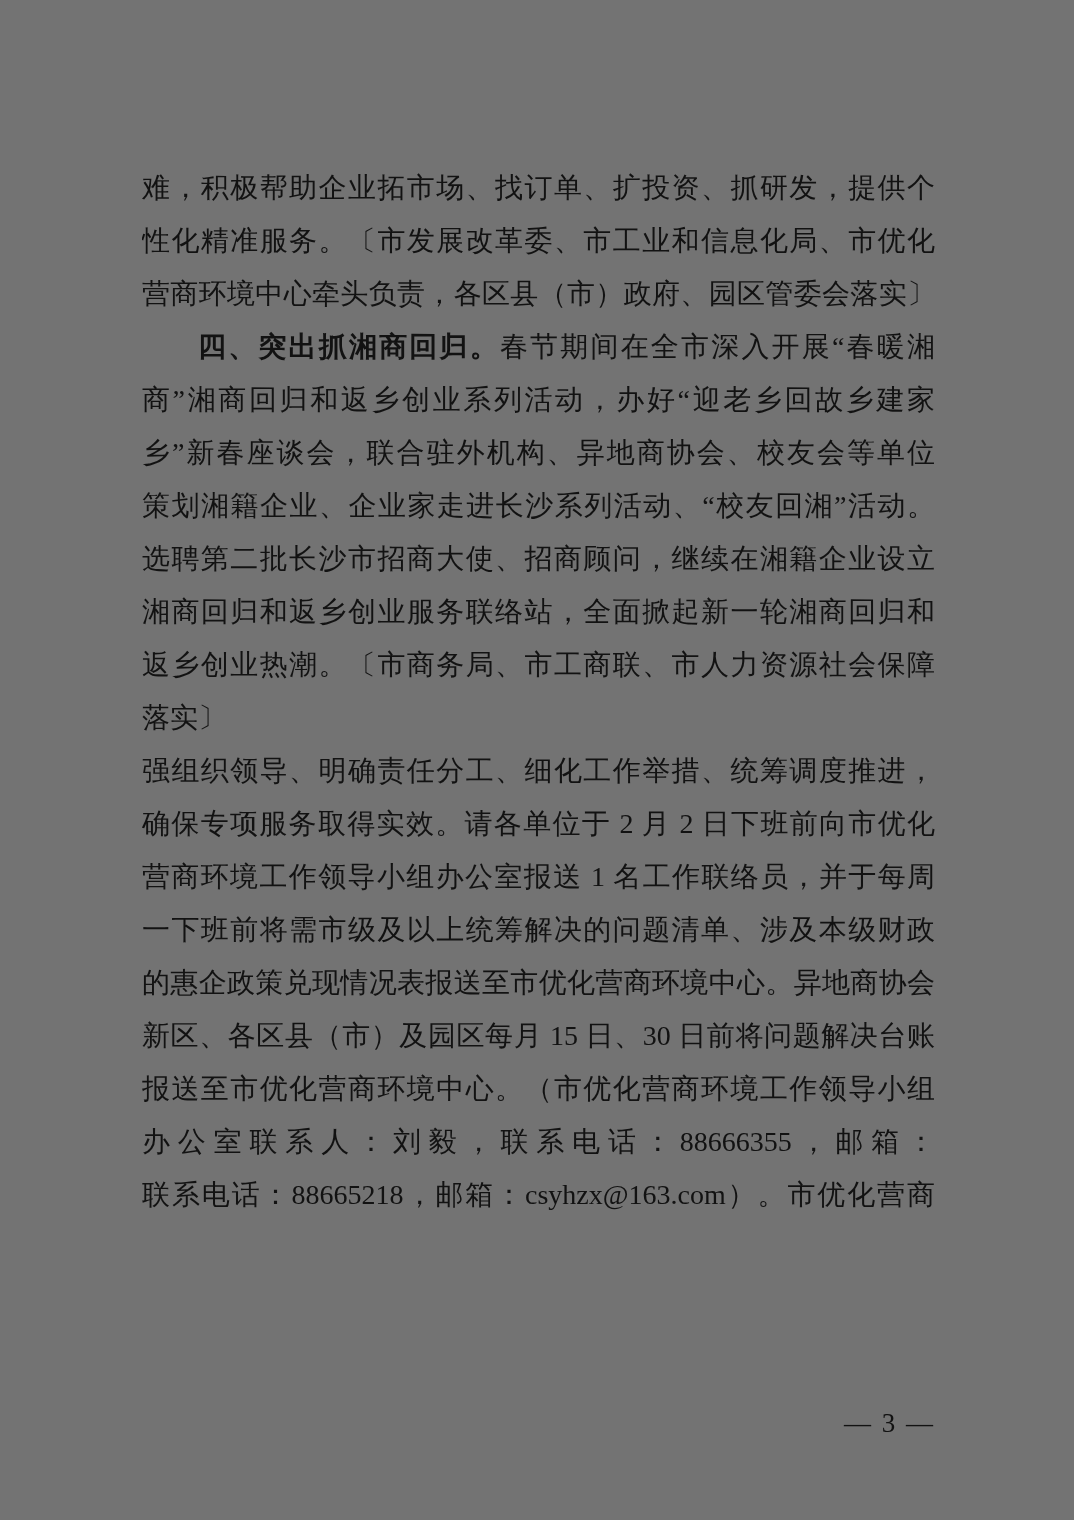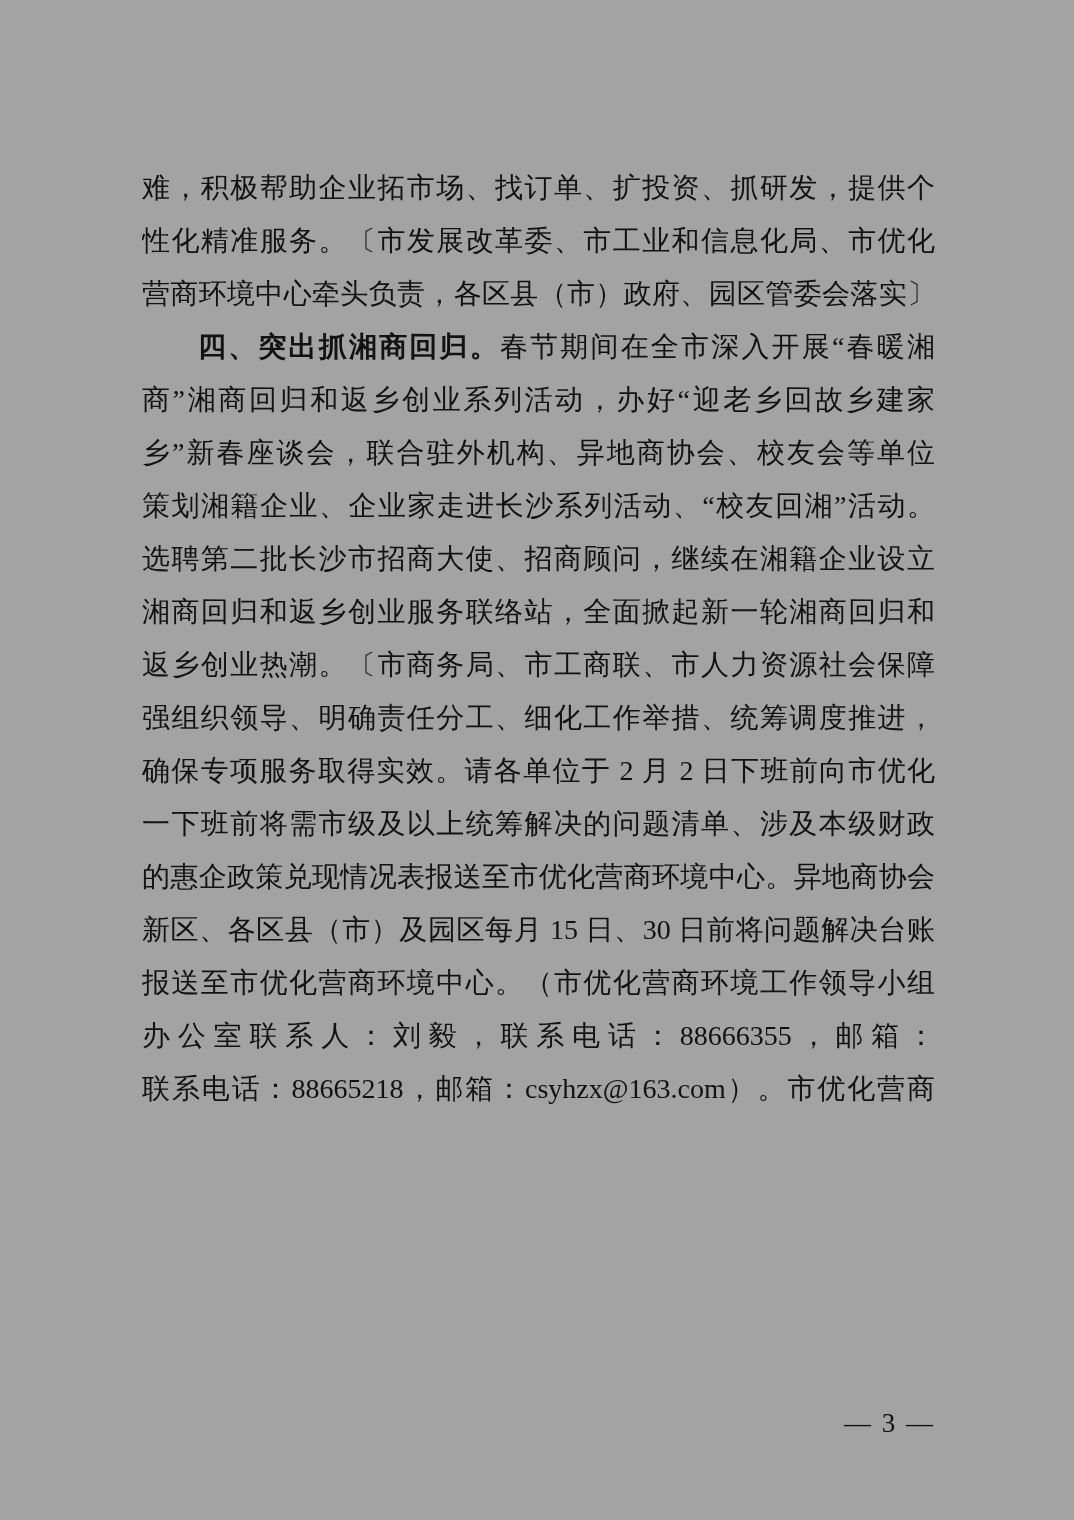--- a/index.html
+++ b/index.html
@@ -13,21 +13,21 @@
     position: relative;
     font-family: "Liberation Serif", "DejaVu Serif", serif;
     color: #121212;
     overflow: hidden;
   }
   .page {
     position: absolute;
     left: 0; top: 0;
     width: 1074px;
     height: 1520px;
-    background: #a3a3a3;
+    background: #737373;
   }
   .text-block {
     position: absolute;
     left: 142px;
     top: 161px;
     width: 793px;
   }
   .line {
     height: 53px;
     line-height: 53px;
@@ -68,22 +68,24 @@
     <div class="line">难，积极帮助企业拓市场、找订单、扩投资、抓研发，提供个</div>
     <div class="line">性化精准服务。〔市发展改革委、市工业和信息化局、市优化</div>
     <div class="line">营商环境中心牵头负责，各区县（市）政府、园区管委会落实〕</div>
     <div class="line indent"><span class="bold">四、突出抓湘商回归。</span><span>春节期间在全市深入开展“春暖湘</span></div>
     <div class="line">商”湘商回归和返乡创业系列活动，办好“迎老乡回故乡建家</div>
     <div class="line">乡”新春座谈会，联合驻外机构、异地商协会、校友会等单位</div>
     <div class="line">策划湘籍企业、企业家走进长沙系列活动、“校友回湘”活动。</div>
     <div class="line">选聘第二批长沙市招商大使、招商顾问，继续在湘籍企业设立</div>
     <div class="line">湘商回归和返乡创业服务联络站，全面掀起新一轮湘商回归和</div>
     <div class="line">返乡创业热潮。〔市商务局、市工商联、市人力资源社会保障</div>
+    <div class="line para-end">落实〕</div>
     <div class="line">强组织领导、明确责任分工、细化工作举措、统筹调度推进，</div>
     <div class="line">确保专项服务取得实效。请各单位于 2 月 2 日下班前向市优化</div>
+    <div class="line">营商环境工作领导小组办公室报送 1 名工作联络员，并于每周</div>
     <div class="line">一下班前将需市级及以上统筹解决的问题清单、涉及本级财政</div>
     <div class="line">的惠企政策兑现情况表报送至市优化营商环境中心。异地商协会</div>
     <div class="line">新区、各区县（市）及园区每月 15 日、30 日前将问题解决台账</div>
     <div class="line">报送至市优化营商环境中心。（市优化营商环境工作领导小组</div>
     <div class="line">办公室联系人：刘毅，联系电话：88666355，邮箱：</div>
     <div class="line">联系电话：88665218，邮箱：csyhzx@163.com）。市优化营商</div>
   </main>
 
   <footer class="footer">
     <span>— 3 —</span>

